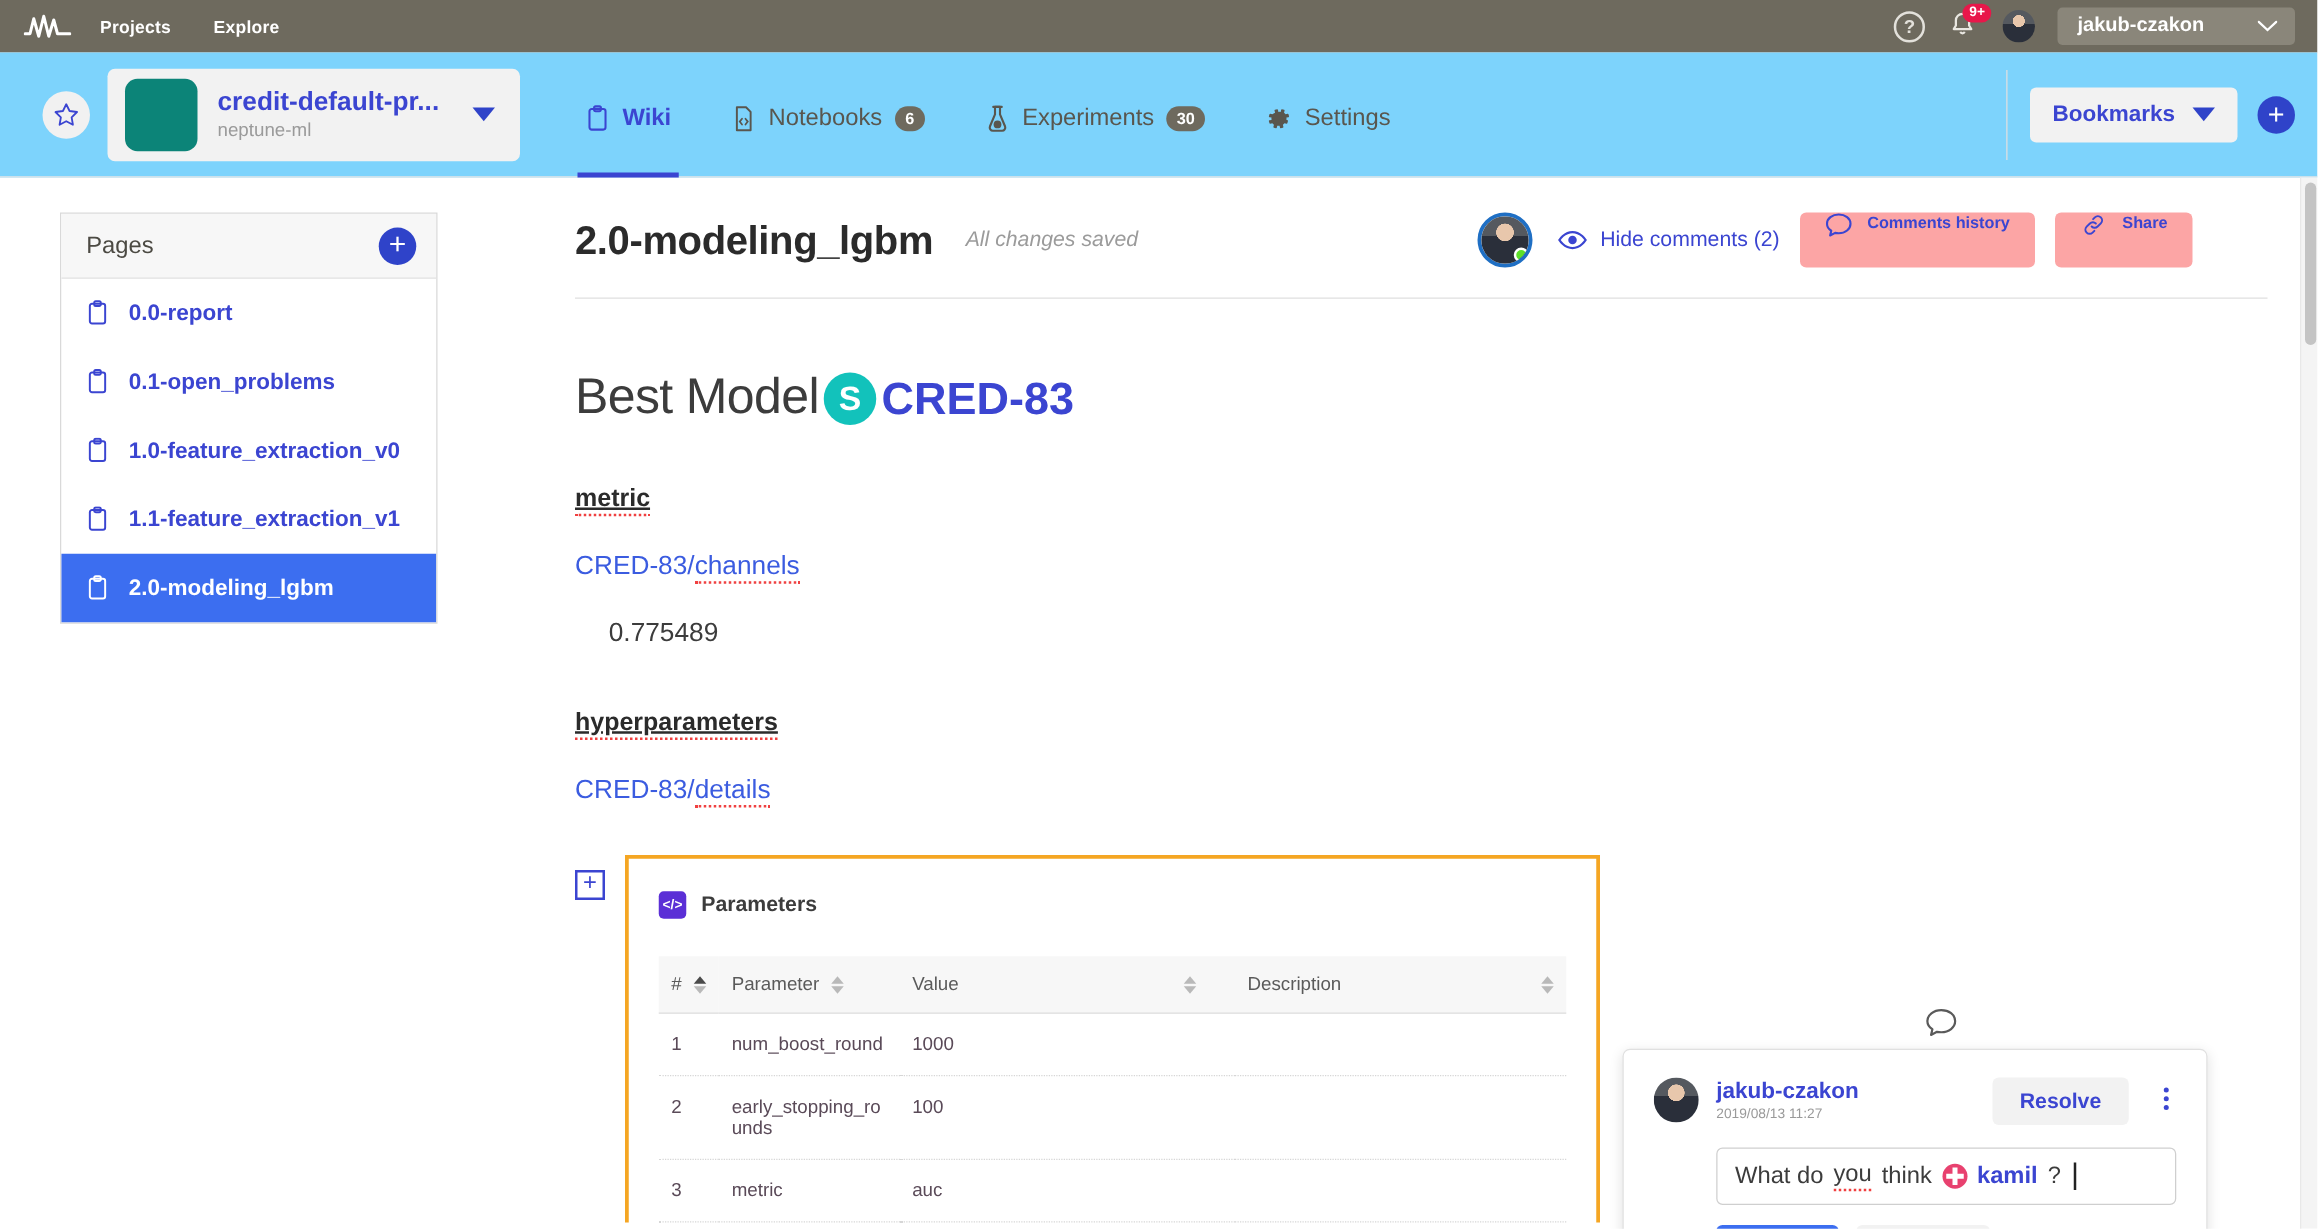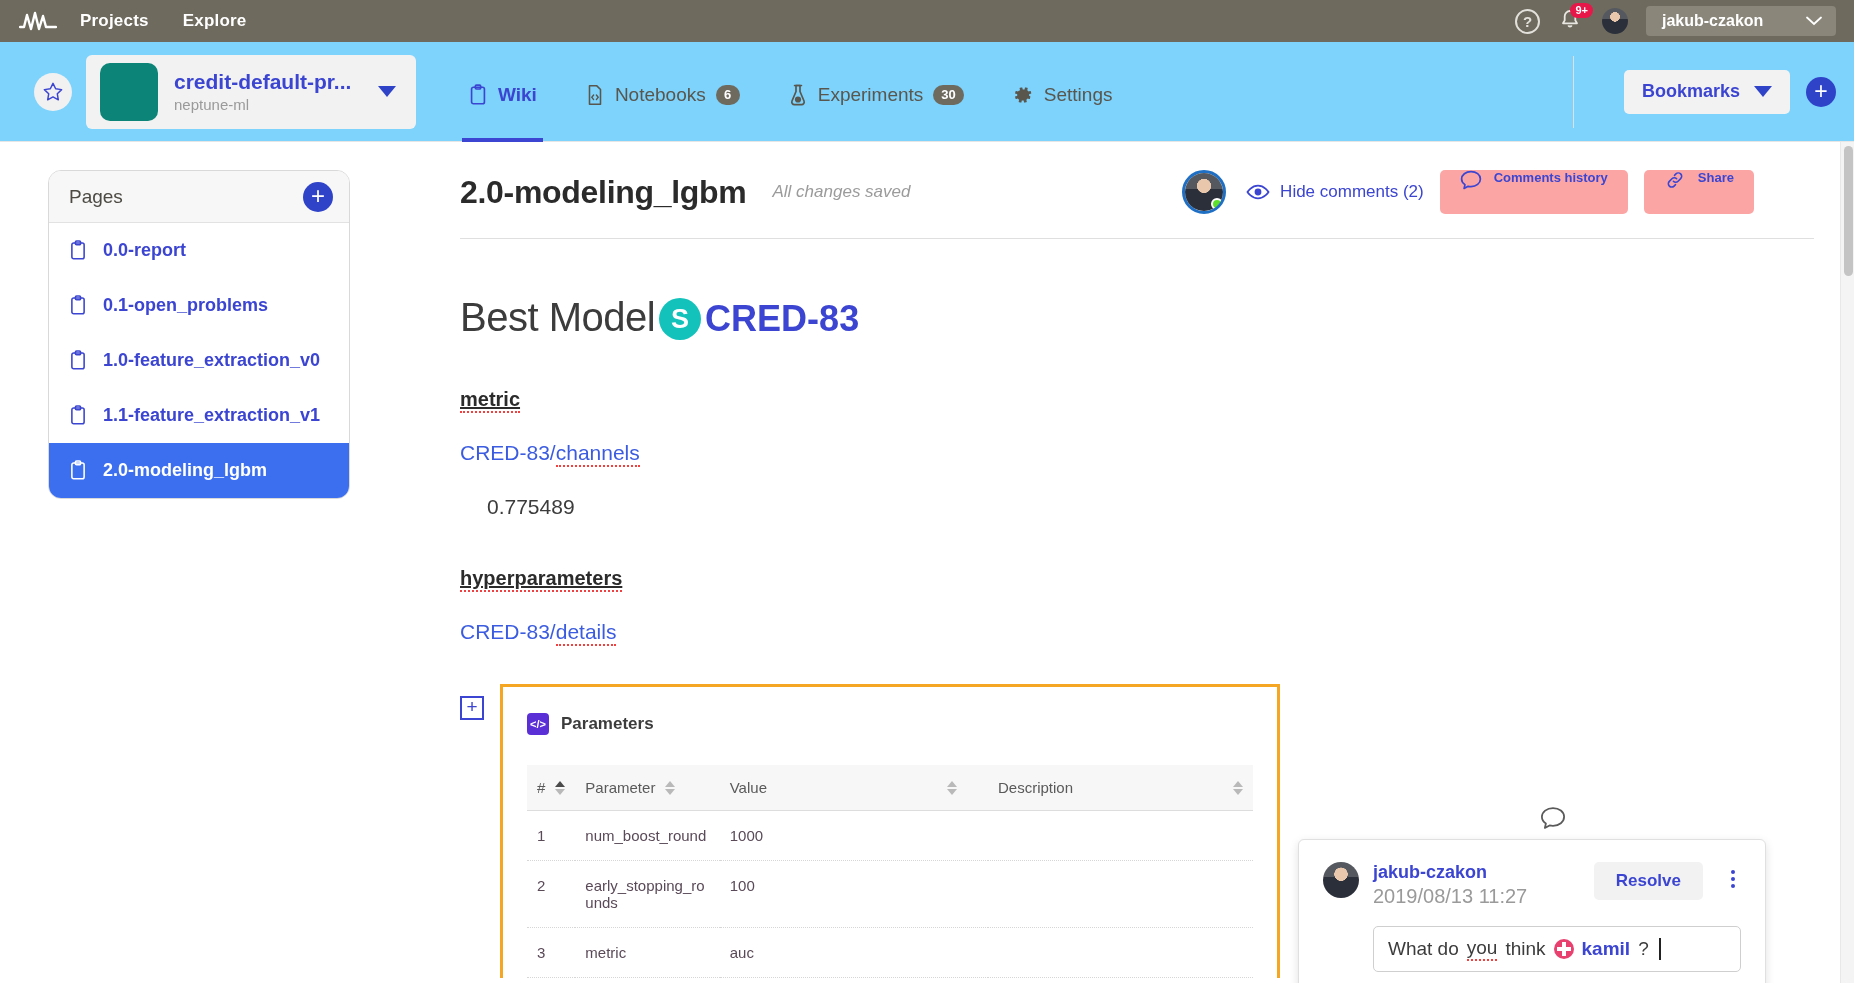--- a/index.html
+++ b/index.html
@@ -21,21 +21,21 @@
     color: #fff;
     position: relative;
   }
   .logo-mark {
     width: 40px; height: 26px;
     display: flex; align-items: center; justify-content: center;
     margin-right: 22px;
   }
   .topnav-link {
     color: #ffffff;
-    font-size: 17px;
+    font-size: 14px;
     font-weight: bold;
     margin-right: 34px;
     letter-spacing: .2px;
     cursor: pointer;
   }
   .top-right {
     margin-left: auto;
     display: flex;
     align-items: center;
     gap: 18px;
@@ -156,21 +156,21 @@
   .count-pill {
     background: #6e6a5e; color: #fff;
     border-radius: 11px;
     font-size: 13px; font-weight: bold;
     padding: 2px 8px 3px;
     min-width: 24px; text-align: center;
   }
   .bookmarks-area {
     margin-left: auto;
     display: flex; align-items: center; gap: 16px;
-    padding-left: 50px;
+    padding-left: 18px;
     border-left: 1px solid #e0e0e0;
     height: 72px;
   }
   .bookmarks-btn {
     background: #f2f2f2;
     border-radius: 5px;
     height: 44px;
     display: flex; align-items: center; gap: 14px;
     padding: 0 18px;
     color: #3b45d1;
@@ -190,21 +190,21 @@
   .body-wrap { display: flex; height: calc(983px - 42px - 100px); position: relative; }
 
   
   .sidebar {
     width: 380px;
     flex: none;
     padding: 28px 30px 0 48px;
   }
   .pages-card {
     border: 1px solid #d9d9d9;
-    border-radius: 13px;
+    border-radius: 0;
     overflow: hidden;
     background: #fff;
   }
   .pages-head {
     background: #f7f7f7;
     height: 52px;
     display: flex; align-items: center;
     padding: 0 16px 0 20px;
     border-bottom: 1px solid #e2e2e2;
   }
@@ -365,21 +365,21 @@
     width: 468px;
     background: #fff;
     border: 1px solid #e0e0e0;
     border-radius: 6px;
     box-shadow: 0 3px 10px rgba(0,0,0,.12);
     padding: 22px 24px 0 24px;
   }
   .cp-head { display: flex; align-items: flex-start; gap: 14px; }
   .avatar.cm { width: 36px; height: 36px; }
   .cp-user { color: #3b45d1; font-size: 18px; font-weight: bold; }
-  .cp-date { color: #9a9a9a; font-size: 20px; margin-top: 2px; }
+  .cp-date { color: #9a9a9a; font-size: 11px; margin-top: 2px; }
   .resolve-btn {
     margin-left: auto;
     background: #f2f2f2; border-radius: 5px;
     padding: 9px 22px;
     color: #3b45d1; font-size: 17px; font-weight: bold;
     cursor: pointer;
   }
   .kebab {
     display: flex; flex-direction: column; gap: 3px;
     padding: 8px 6px; cursor: pointer; margin-left: 8px;

